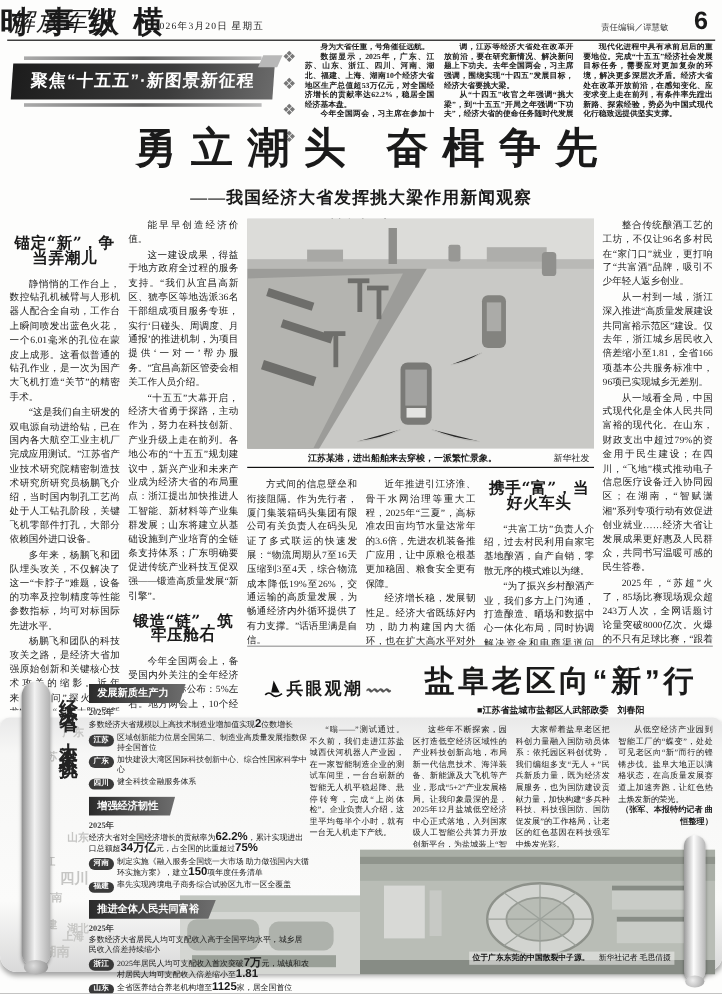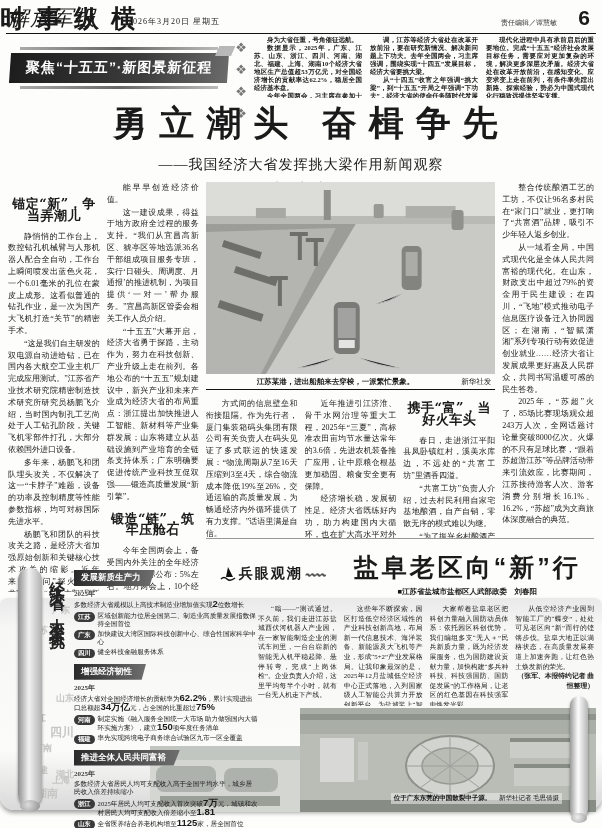--- a/index.html
+++ b/index.html
@@ -22,21 +22,21 @@
           padding:6px 8px;transform:skewX(-4deg);text-align:center;}
   .banner-tab{position:absolute;right:-4px;top:-7px;width:16px;height:10px;background:#b8b8b8;transform:skewX(-20deg);}
   .orn-col{position:absolute;left:233px;top:40px;width:16px;display:flex;flex-direction:column;gap:6px;align-items:center;color:#777;font-size:13px;}
   
   .intro{position:absolute;left:254px;top:36px;right:8px;height:62px;display:flex;gap:8px;}
   .intro .icol{flex:1;font-size:6.5px;line-height:8px;text-align:justify;font-weight:600;overflow:hidden;}
   .intro p{margin:0;text-indent:13px;}
   
   .headline{position:absolute;left:0;right:0;top:100px;text-align:center;}
   .headline h1{margin:0;font-size:35px;font-weight:bold;letter-spacing:12px;font-family:"Liberation Sans",sans-serif;padding-left:20px;}
-  .headline .sub{margin-top:9px;font-size:14px;font-weight:normal;letter-spacing:1px;}
+  .headline .sub{margin-top:9px;font-size:14px;font-weight:bold;letter-spacing:1px;}
   .headline .by{margin-top:7px;font-size:8.5px;font-weight:bold;}
   
   .main{position:absolute;left:8px;right:8px;top:182px;height:410px;display:grid;
         grid-template-columns:repeat(6,1fr);grid-template-rows:216px 140px 54px;column-gap:7px;}
   .tcol{font-size:8px;line-height:11.8px;text-align:justify;overflow:hidden;}
   .tcol p{margin:0 0 1px 0;text-indent:16px;}
   .c1{grid-column:1;grid-row:1/4;}
   .c2{grid-column:2;grid-row:1/4;}
   .photo{grid-column:3/6;grid-row:1;}
   .c3{grid-column:3;grid-row:2;}
@@ -215,27 +215,27 @@
     </div>
 
     <div class="tcol c4">
       <p>近年推进引江济淮、骨干水网治理等重大工程，2025年“三夏”，高标准农田亩均节水量达常年的3.6倍，先进农机装备推广应用，让中原粮仓根基更加稳固、粮食安全更有保障。</p>
       <p>经济增长稳，发展韧性足。经济大省既练好内功，助力构建国内大循环，也在扩大高水平对外开放上抢抓大机遇。</p>
 
     </div>
 
     <div class="tcol c5">
       <p class="subhead" style="margin-top:4px!important">携手“富”，当好火车头</p>
-      <p>春日，走进浙江平阳县凤卧镇红村，溪美水库边，不远处的“共富工坊”里酒香四溢。</p>
       <p>“共富工坊”负责人介绍，过去村民利用自家宅基地酿酒，自产自销，零散无序的模式难以为继。</p>
       <p>“为了振兴乡村酿酒产业，我们多方上门沟通，打造酿造、晒场和数据中心一体化布局，同时协调解决资金和电商渠道问题。”周树村党支部书记周惠彬说。如今，这个</p>
     </div>
 
     <div class="tcol c6">
       <p>整合传统酿酒工艺的工坊，不仅让96名多村民在“家门口”就业，更打响了“共富酒”品牌，吸引不少年轻人返乡创业。</p>
+      <p>从一村到一域，浙江深入推进“高质量发展建设共同富裕示范区”建设。仅去年，浙江城乡居民收入倍差缩小至1.81，全省166项基本公共服务标准中，96项已实现城乡无差别。</p>
       <p>从一域看全局，中国式现代化是全体人民共同富裕的现代化。在山东，财政支出中超过79%的资金用于民生建设；在四川，“飞地”模式推动电子信息医疗设备迁入协同园区；在湖南，“智赋潇湘”系列专项行动有效促进创业就业……经济大省让发展成果更好惠及人民群众，共同书写温暖可感的民生答卷。</p>
       <p>2025年，“苏超”火了，85场比赛现场观众超243万人次，全网话题讨论量突破8000亿次。火爆的不只有足球比赛，“跟着苏超游江苏”等品牌活动带来引流效应，比赛期间，江苏接待游客人次、游客消费分别增长16.1%、16.2%，“苏超”成为文商旅体深度融合的典范。</p>
     </div>
 
     <div class="band">
       <div class="byn-logo">
         <svg width="16" height="16" viewBox="0 0 16 16">
           <polygon points="8,1 13,11 6,11" fill="#111"></polygon>
           <path d="M1 13 q3 -3 6 0 q3 3 8 -1" stroke="#111" stroke-width="1.4" fill="none"></path>
         </svg>

